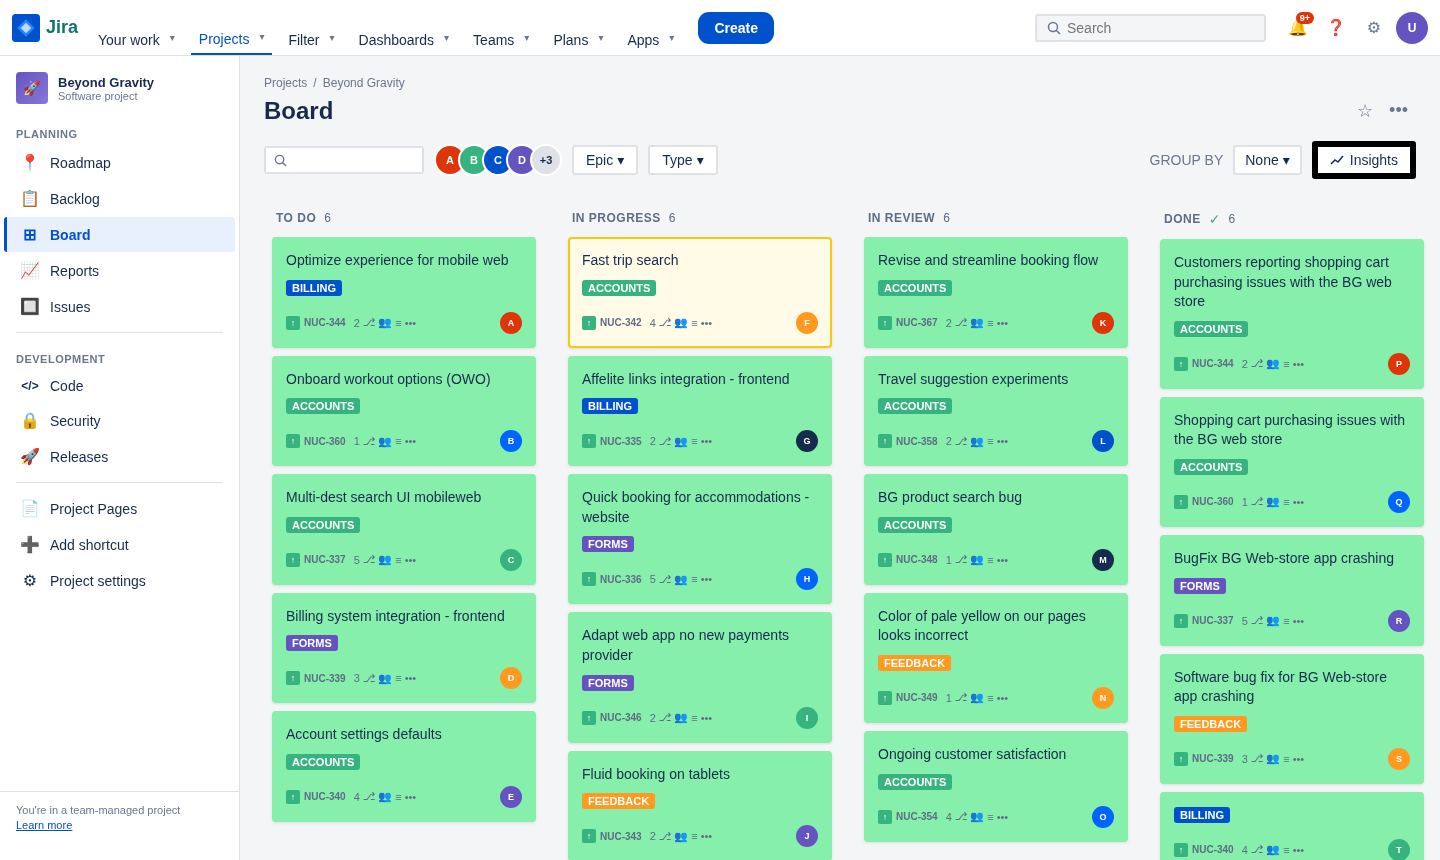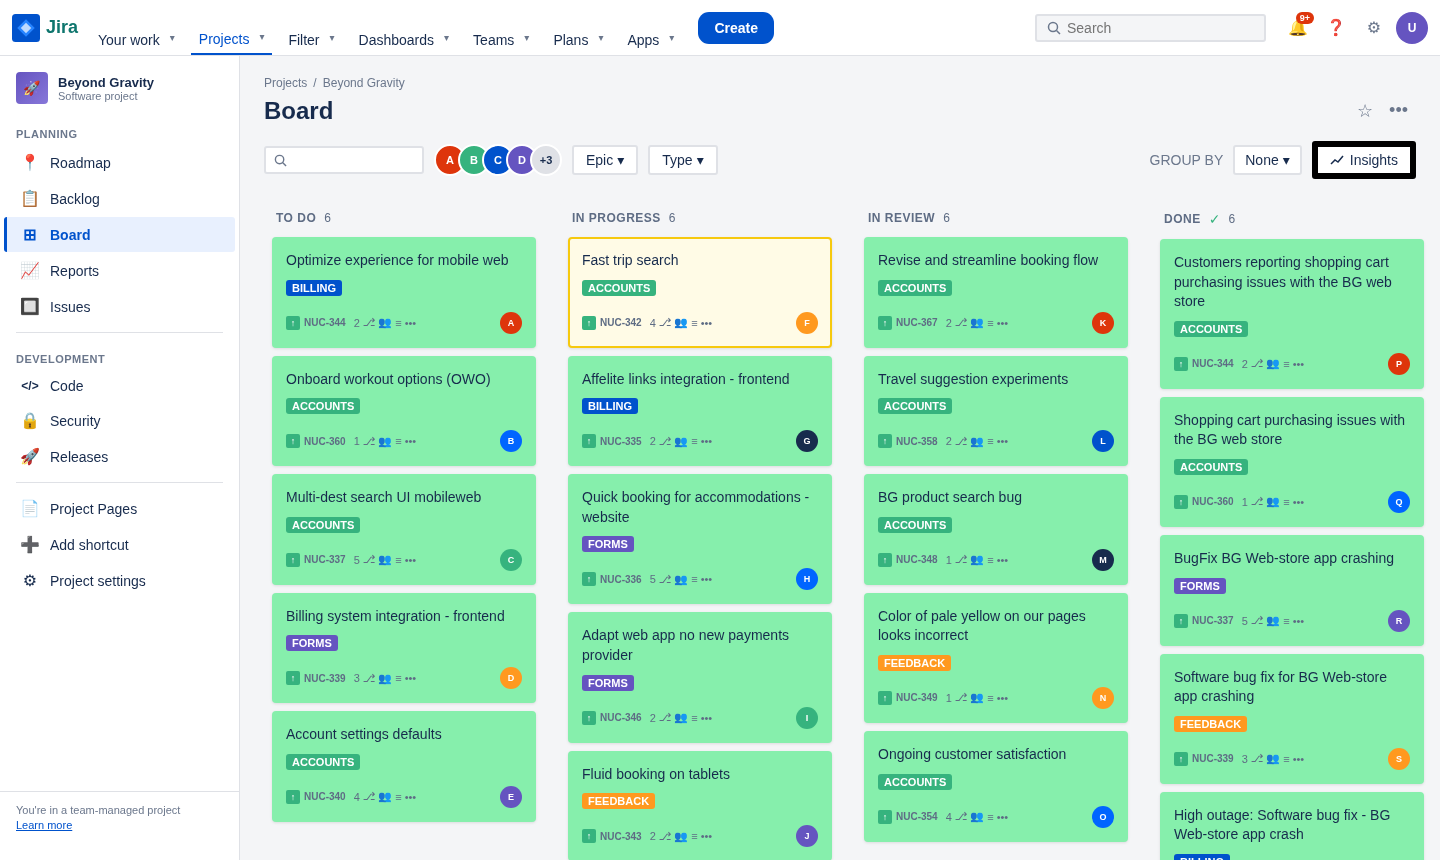--- a/index.html
+++ b/index.html
@@ -612,21 +612,20 @@
           <span>⎇</span>
           <span>👥</span>
           <span>≡</span>
           <span>•••</span>
         </div>
         <div class="card-avatar" style="background:#ff991f;">S</div>
       </div>
     </div>
 
     <div class="card ">
-      <div class="card-title">High outage: Software bug fix - BG Web-store app crash</div>
       <span class="card-tag tag-billing">BILLING</span>
       <div class="card-footer">
         <div class="card-issue-icon">↑</div>
         <span class="card-issue-id">NUC-340</span>
         <div class="card-meta">
           <span class="meta-icon">4</span>
           <span>⎇</span>
           <span>👥</span>
           <span>≡</span>
           <span>•••</span>

